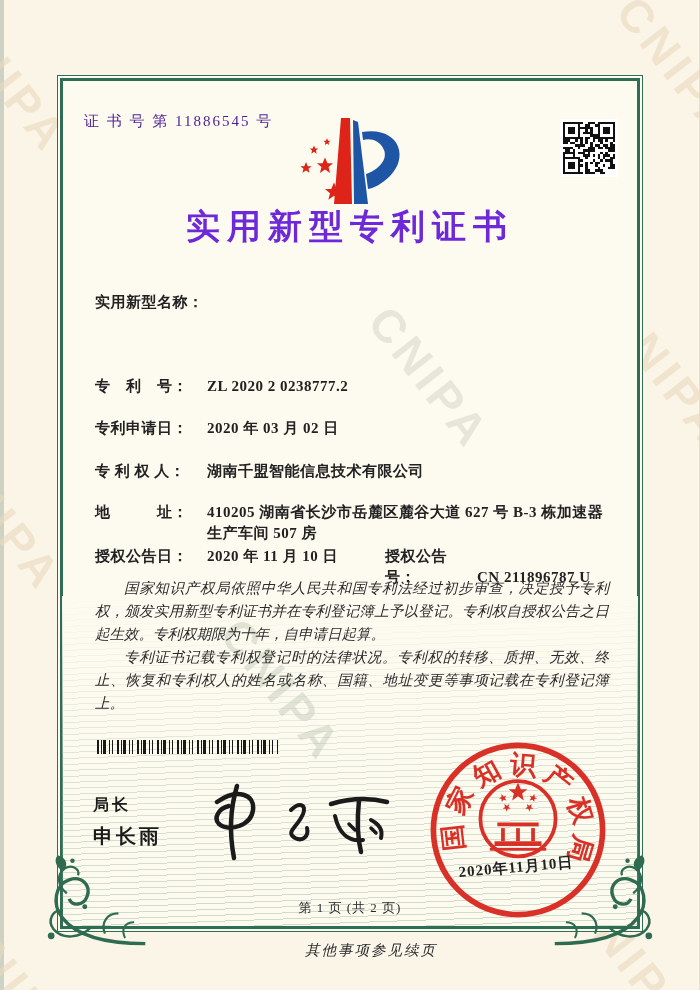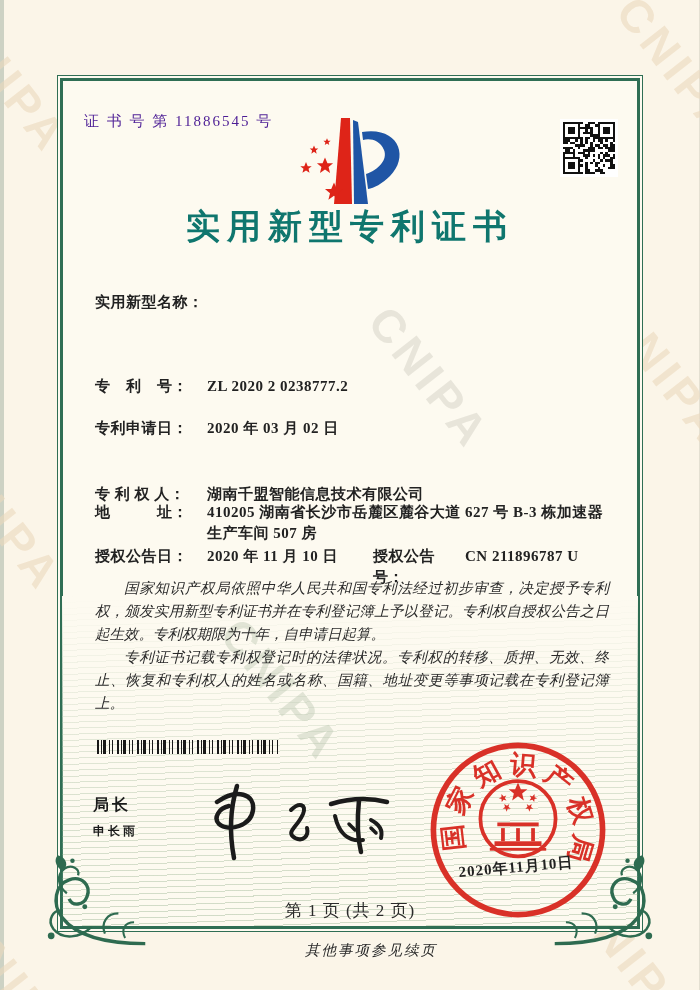--- a/index.html
+++ b/index.html
@@ -31,58 +31,58 @@
   .waves:after{
     content:"";position:absolute;inset:0;
     background:linear-gradient(#fdfaf0 0%, rgba(253,250,240,.25) 55%, rgba(253,250,240,0) 100%);
   }
   
   .cert-no{position:absolute;left:84px;top:112px;font-size:15px;letter-spacing:2px;color:#4c1d95;}
   .logo{position:absolute;left:294px;top:112px;width:118px;height:96px;}
   .qr{position:absolute;left:560px;top:119px;width:58px;height:58px;background:#fff;padding:3px;box-sizing:border-box;}
   .title{
     position:absolute;left:0;top:204px;width:100%;text-align:center;
-    font-size:34px;font-weight:600;letter-spacing:7px;color:#0f766e;
+    font-size:34px;font-weight:600;letter-spacing:7px;color:#6d28d9;
   }
   
   .row{position:absolute;left:95px;width:515px;display:flex;font-size:15px;font-weight:600;line-height:21px;color:#222;}
   .row .label{flex:0 0 112px;letter-spacing:.5px;}
   .row .value{flex:1;letter-spacing:.5px;}
-  .row .pair2{display:flex;flex:0 0 auto;margin-left:16px;}
+  .row .pair2{display:flex;flex:0 0 auto;margin-left:28px;align-items:flex-end;}
   .row .pair2 .label{flex:0 0 92px;}
   
   .legal{position:absolute;left:95px;top:577px;width:514px;}
   .legal p{
     margin:0;padding:0;text-indent:2em;text-align:justify;
     font-size:14.5px;line-height:23px;font-style:italic;color:#2a2a2a;font-weight:500;
   }
   
   .barcode{
     position:absolute;left:97px;top:740px;width:181px;height:14px;
     background:repeating-linear-gradient(90deg,
       #191919 0 2px, transparent 2px 4px,
       #191919 4px 5px, transparent 5px 6px,
       #191919 6px 9px, transparent 9px 12px,
       #191919 12px 13px, transparent 13px 15px,
       #191919 15px 16px, transparent 16px 20px);
   }
   
   .sig-title{position:absolute;left:93px;top:795px;font-family:"Liberation Sans","DejaVu Sans",sans-serif;font-size:16px;font-weight:600;letter-spacing:3px;color:#1c1c1c;}
-  .sig-name {position:absolute;left:93px;top:823px;font-family:"Liberation Sans","DejaVu Sans",sans-serif;font-size:12px;font-weight:600;letter-spacing:3px;color:#1c1c1c;}
+  .sig-name {position:absolute;left:93px;top:823px;font-family:"Liberation Sans","DejaVu Sans",sans-serif;font-size:20px;font-weight:600;letter-spacing:3px;color:#1c1c1c;}
   .sig-script{position:absolute;left:203px;top:780px;width:200px;height:84px;}
   
   .seal{position:absolute;left:424px;top:736px;width:188px;height:188px;opacity:.95;}
   .seal svg{position:absolute;inset:0;}
   .seal-date{
     position:absolute;left:4px;top:122px;width:176px;text-align:center;
     font-size:15px;font-weight:700;letter-spacing:1px;color:#171717;
     transform:rotate(-5deg);font-family:"Liberation Serif","DejaVu Serif",serif;
   }
   
-  .page-info{position:absolute;left:0;top:899px;width:100%;text-align:center;font-size:17px;letter-spacing:1px;color:#2b2b2b;}
+  .page-info{position:absolute;left:0;top:899px;width:100%;text-align:center;font-size:13px;letter-spacing:1px;color:#2b2b2b;}
   .note{
     position:absolute;left:0;top:941px;width:100%;text-align:center;
     font-size:14.5px;font-style:italic;font-weight:500;letter-spacing:2px;color:#2a2a2a;
     text-shadow:0 0 6px #fffdf6;
     margin-left:21px;
   }
   
   .flourish{position:absolute;width:115px;height:112px;}
   .flourish.left{left:34px;top:835px;}
   .flourish.right{left:551px;top:835px;transform:scaleX(-1);}
@@ -392,21 +392,21 @@
     <span class="label">实用新型名称：</span>
   </div>
   <div class="row" style="top:376px">
     <span class="label">专　利　号：</span>
     <span class="value">ZL 2020 2 0238777.2</span>
   </div>
   <div class="row" style="top:418px">
     <span class="label">专利申请日：</span>
     <span class="value">2020 年 03 月 02 日</span>
   </div>
-  <div class="row" style="top:484px">
+  <div class="row" style="top:461px">
     <span class="label">专 利 权 人：</span>
     <span class="value">湖南千盟智能信息技术有限公司</span>
   </div>
   <div class="row" style="top:502px">
     <span class="label">地　　　址：</span>
     <span class="value" style="max-width:402px">410205 湖南省长沙市岳麓区麓谷大道 627 号 B-3 栋加速器生产车间 507 房</span>
   </div>
   <div class="row" style="top:546px">
     <span class="label">授权公告日：</span>
     <span class="value" style="flex:0 0 150px">2020 年 11 月 10 日</span>

